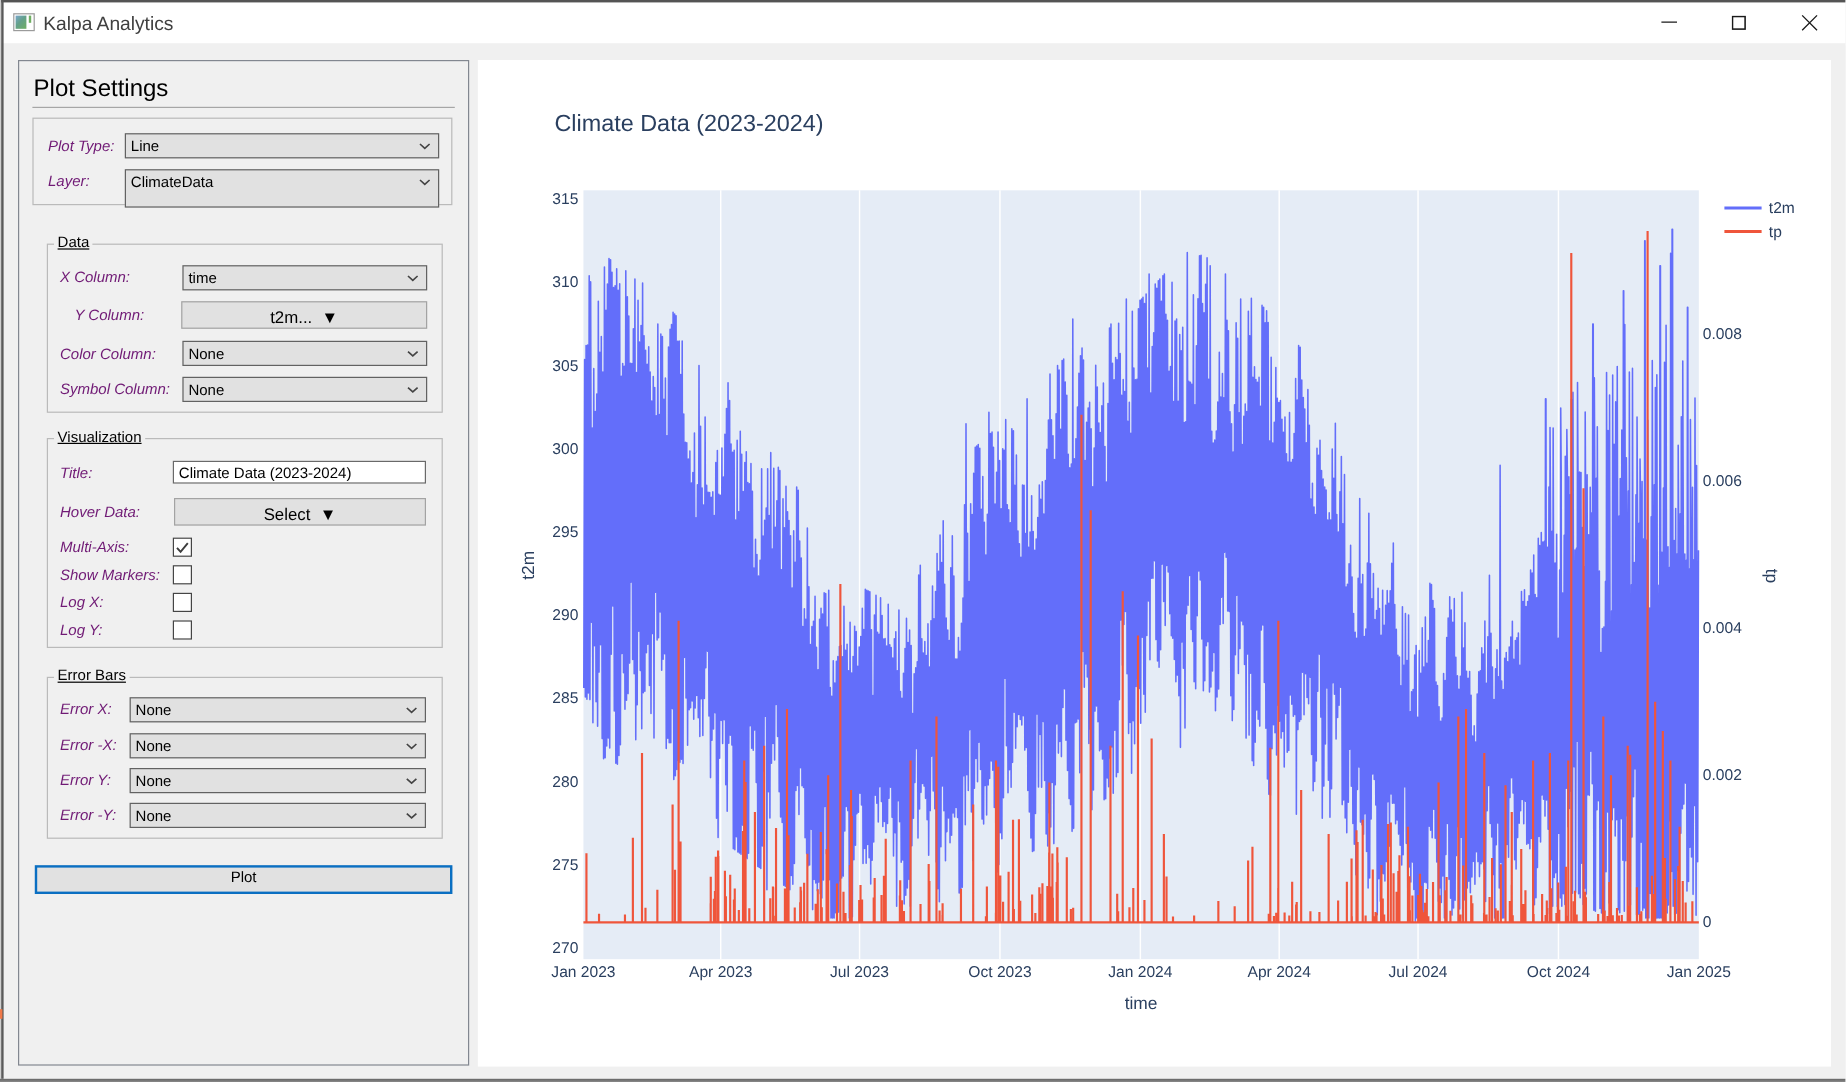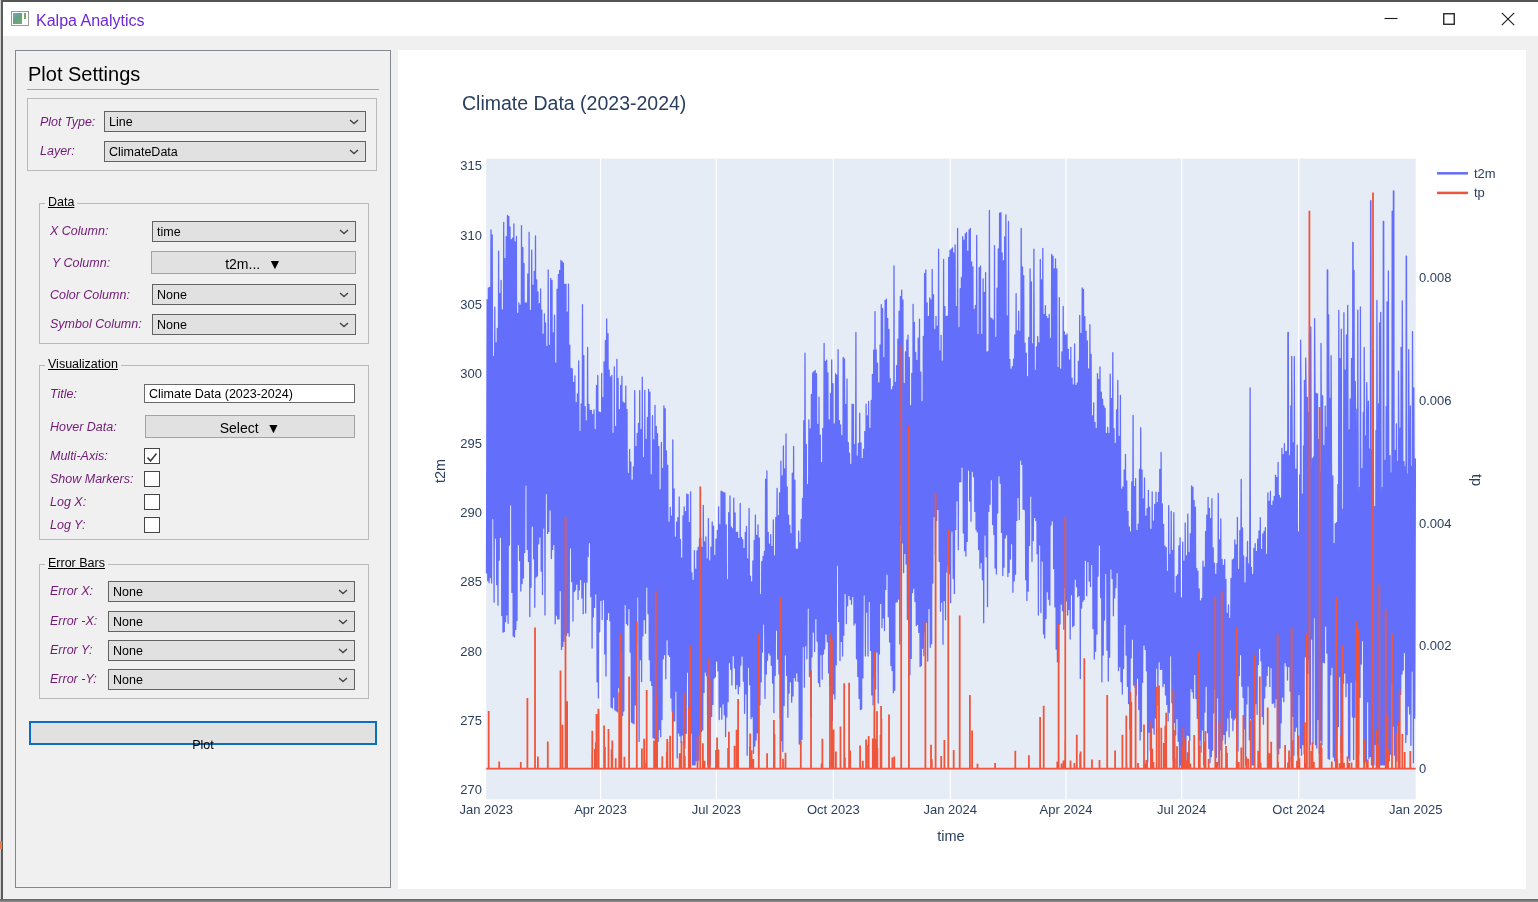--- a/index.html
+++ b/index.html
@@ -1,36 +1,36 @@
 <!DOCTYPE html>
 <html><head><meta charset="utf-8">
 <style>
 * { margin:0; padding:0; box-sizing:border-box; }
 html,body { width:1538px; height:902px; overflow:hidden; }
 body { font-family:"Liberation Sans",sans-serif; background:#fff; position:relative; }
 #win { position:absolute; inset:0; background:#f0f0f0; }
 #titlebar { position:absolute; left:0; top:2px; width:1538px; height:36px; background:#fff; }
-#tname { position:absolute; left:36px; top:12px; font-size:16px; color:#6d28d9; }
+#tname { position:absolute; left:36px; top:12px; font-size:16px; color:#404040; }
 #ticon { position:absolute; left:11px; top:11px; width:18px; height:15px; border:1px solid #9b9b9b; background:#fff; }
 #ticon .a { position:absolute; left:1px; top:1px; width:9px; height:11px; background:linear-gradient(135deg,#7aa7cc 0%,#64a08a 45%,#6fae62 100%); }
 #ticon .b { position:absolute; right:2px; top:1px; width:2px; height:6px; background:#6fae62; }
 #main { position:absolute; left:0; top:36px; right:0; bottom:0; background:#f0f0f0; }
 #panel { position:absolute; left:15px; top:50px; width:376px; height:838px; border:1px solid #828790; background:#f0f0f0; }
 #ptitle { position:absolute; left:28px; top:63px; font-size:20px; font-weight:normal; color:#000; }
 #psep { position:absolute; left:27px; top:89px; width:352px; height:1px; background:#a6a6a6; }
 .gf { position:absolute; border:1px solid #bababa; }
 .gt { position:absolute; font-size:12.5px; color:#000; background:#f0f0f0; padding:0 3px;text-decoration:underline; }
 .lb { position:absolute; font-size:12.5px; color:#701a75; white-space:nowrap;font-style:italic; }
 .cb { position:absolute; background:#e1e1e1; border:1px solid #626262; font-size:12.5px; color:#000; }
 .cb span { position:absolute; left:4px; top:3px; }
 .chev { position:absolute; right:6px; top:7px; }
 .bt { position:absolute; background:#e1e1e1; border:1px solid #a3a3a3; font-size:14px; color:#000; text-align:center; padding-top:4px; }
 .inp { position:absolute; background:#fff; border:1px solid #696969; font-size:12.5px; color:#000; padding:2px 0 0 4px; white-space:nowrap; }
 .ck { position:absolute; width:16px; height:16px; background:#fff; border:1px solid #454545; }
-.plotbtn { position:absolute; background:#e1e1e1; border:2px solid #0a6fc2; font-size:12.5px; color:#000; text-align:center; padding-top:15px; }
+.plotbtn { position:absolute; background:#e1e1e1; border:2px solid #0a6fc2; font-size:12.5px; color:#000; text-align:center; padding-top:1px; }
 #chartwrap { position:absolute; left:398px; top:50px; width:1128px; height:839px; }
 .tk { font-size:13px; fill:#2a3f5f; font-family:"Liberation Sans",sans-serif; }
 .ax { font-size:14.5px; fill:#2a3f5f; font-family:"Liberation Sans",sans-serif; }
 .ti { font-size:19.5px; fill:#2a3f5f; font-family:"Liberation Sans",sans-serif; }
 .lg { font-size:13px; fill:#2a3f5f; font-family:"Liberation Sans",sans-serif; }
 #orange { position:absolute; left:0px; top:841px; width:2px; height:8px; background:#f07848; }
 #btop { position:absolute; left:0; top:0; width:1538px; height:2px; background:#545454; }
 #bleft1 { position:absolute; left:0; top:0; width:1px; height:899px; background:#cfcfcf; }
 #bleft2 { position:absolute; left:1px; top:0; width:2px; height:899px; background:#5a5a5a; }
 #bbot { position:absolute; left:0; top:899px; width:1538px; height:3px; background:linear-gradient(#646464,#8e8e8e); }
@@ -104,36 +104,36 @@
 <div id="psep"></div>
 <div class="gf" style="left:27px;top:98px;width:350px;height:73px"></div>
 <div class="lb" style="left:40px;top:115px">Plot Type:</div>
 <div class="cb" style="left:104px;top:111px;width:262px;height:21px">
     <span>Line</span>
     <svg class="chev" width="10" height="6" viewBox="0 0 10 6">
       <path d="M1 1l4 3.6L9 1" fill="none" stroke="#444" stroke-width="1.4"></path>
     </svg>
   </div>
 <div class="lb" style="left:40px;top:144px">Layer:</div>
-<div class="cb" style="left:104px;top:141px;width:262px;height:21px">
+<div class="cb" style="left:104px;top:141px;width:262px;height:32px">
     <span>ClimateData</span>
     <svg class="chev" width="10" height="6" viewBox="0 0 10 6">
       <path d="M1 1l4 3.6L9 1" fill="none" stroke="#444" stroke-width="1.4"></path>
     </svg>
   </div>
 <div class="gf" style="left:39px;top:203px;width:330px;height:141px"></div>
 <div class="gt" style="left:45px;top:195px">Data</div>
 <div class="lb" style="left:50px;top:224px">X Column:</div>
 <div class="cb" style="left:152px;top:221px;width:204px;height:21px">
     <span>time</span>
     <svg class="chev" width="10" height="6" viewBox="0 0 10 6">
       <path d="M1 1l4 3.6L9 1" fill="none" stroke="#444" stroke-width="1.4"></path>
     </svg>
   </div>
-<div class="lb" style="left:52px;top:256px">Y Column:</div>
+<div class="lb" style="left:62px;top:256px">Y Column:</div>
 <div class="bt" style="left:151px;top:251px;width:205px;height:23px">t2m...&nbsp; ▼</div>
 <div class="lb" style="left:50px;top:288px">Color Column:</div>
 <div class="cb" style="left:152px;top:284px;width:204px;height:21px">
     <span>None</span>
     <svg class="chev" width="10" height="6" viewBox="0 0 10 6">
       <path d="M1 1l4 3.6L9 1" fill="none" stroke="#444" stroke-width="1.4"></path>
     </svg>
   </div>
 <div class="lb" style="left:50px;top:317px">Symbol Column:</div>
 <div class="cb" style="left:152px;top:314px;width:204px;height:21px">

